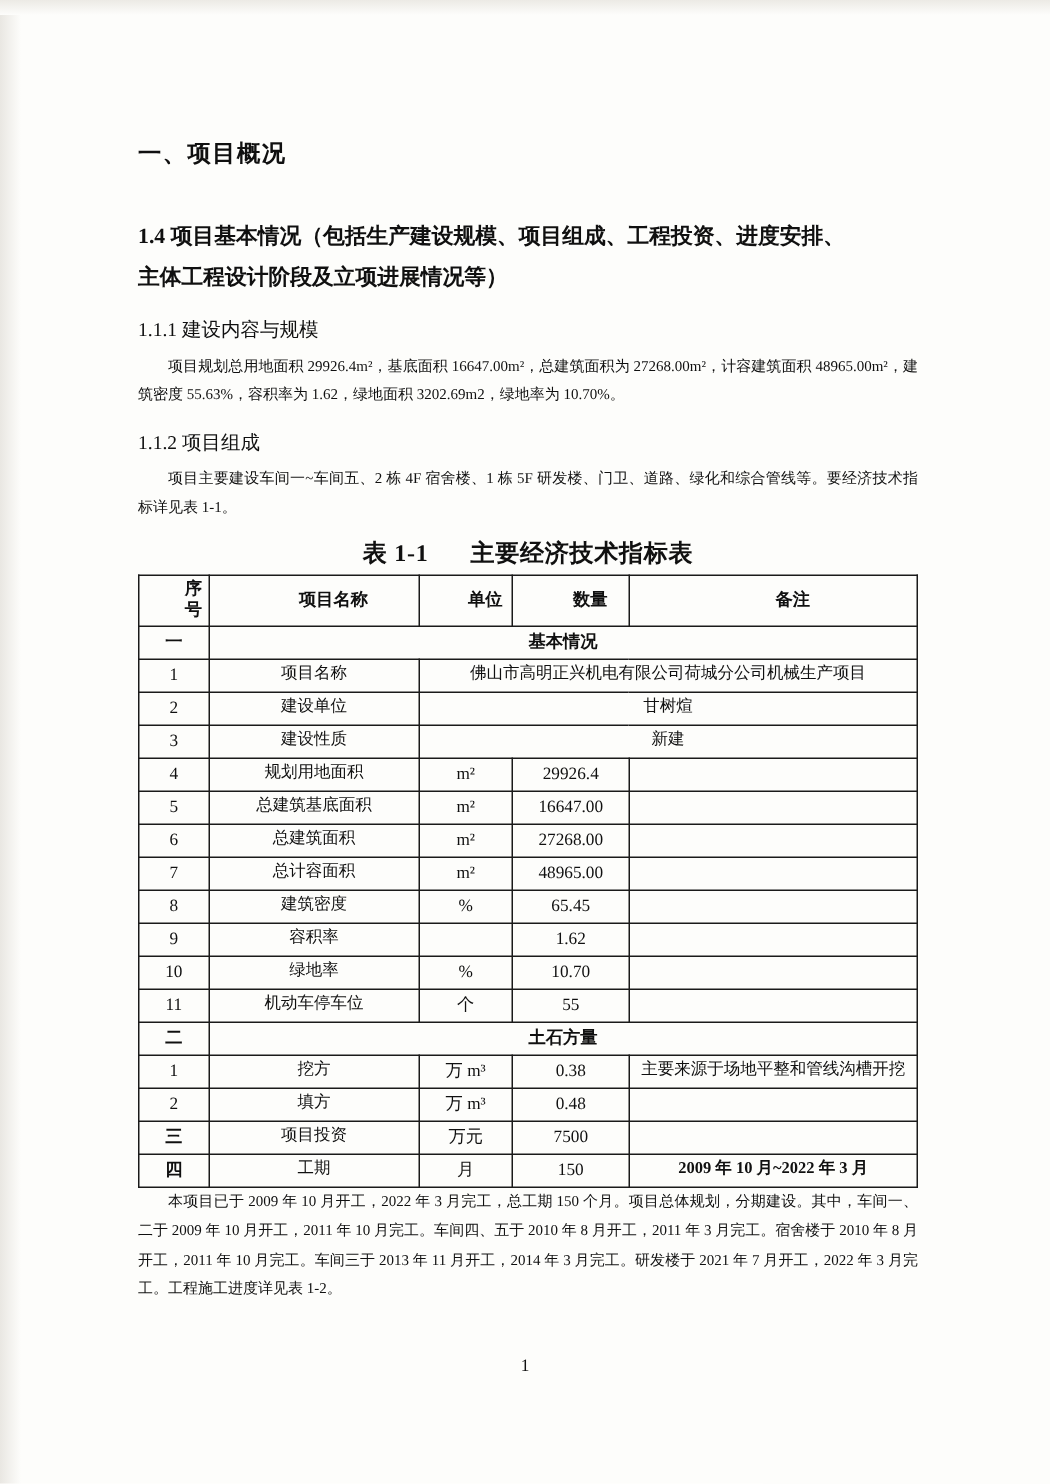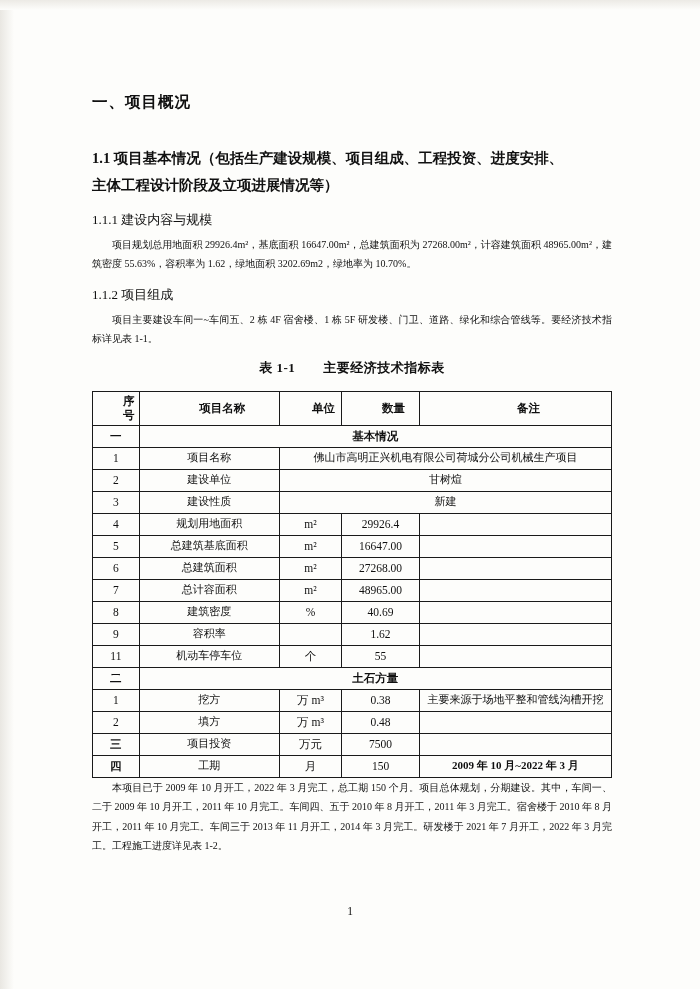--- a/index.html
+++ b/index.html
@@ -61,23 +61,23 @@
   p.body {
     font-size: 10px;
     line-height: 1.95;
     margin: 0 0 4px 0;
     text-align: justify;
     text-justify: inter-ideograph;
     text-indent: 2em;
   }
   .tbl-caption {
     text-align: center;
-    font-size: 13px;
-    font-weight: bold;
-    margin: 10px 0 14px 0;
+    font-size: 16px;
+    font-weight: bold;
+    margin: 10px 0 3px 0;
     letter-spacing: 0.5px;
   }
   .tbl-caption .gap { display: inline-block; width: 28px; }
   table.main {
     border-collapse: collapse;
     width: 100%;
     font-size: 11.5px;
     table-layout: fixed;
   }
   table.main td {
@@ -116,21 +116,21 @@
 
 <div class="page">
   <div class="scan-edge-left"></div>
   <div class="scan-edge-top"></div>
 
   <div class="content">
 
     <div class="h1">一、项目概况</div>
 
     <div class="h2">
-      <span class="ln2">1.1 项目基本情况（包括生产建设规模、项目组成、工程投资、进度安排、</span>
+      <span class="ln2">1.4 项目基本情况（包括生产建设规模、项目组成、工程投资、进度安排、</span>
       <span class="ln2">主体工程设计阶段及立项进展情况等）</span>
     </div>
 
     <div class="h3">1.1.1 建设内容与规模</div>
     <p class="body">项目规划总用地面积 29926.4m²，基底面积 16647.00m²，总建筑面积为 27268.00m²，计容建筑面积 48965.00m²，建筑密度 55.63%，容积率为 1.62，绿地面积 3202.69m2，绿地率为 10.70%。</p>
 
     <div class="h3">1.1.2 项目组成</div>
     <p class="body">项目主要建设车间一~车间五、2 栋 4F 宿舍楼、1 栋 5F 研发楼、门卫、道路、绿化和综合管线等。要经济技术指标详见表 1-1。</p>
 
     <div class="tbl-caption">
@@ -206,32 +206,39 @@
           <td class="nm">总计容面积</td>
           <td class="m2">m²</td>
           <td>48965.00</td>
           <td></td>
         </tr>
 
         <tr>
           <td>8</td>
           <td class="nm">建筑密度</td>
           <td>%</td>
-          <td>40.69</td>
+          <td>65.45</td>
           <td></td>
         </tr>
 
         <tr>
           <td>9</td>
           <td class="nm">容积率</td>
           <td></td>
           <td>1.62</td>
           <td></td>
         </tr>
 
+        <tr>
+          <td>10</td>
+          <td class="nm">绿地率</td>
+          <td>%</td>
+          <td>10.70</td>
+          <td></td>
+        </tr>
 
         <tr>
           <td>11</td>
           <td class="nm">机动车停车位</td>
           <td>个</td>
           <td>55</td>
           <td></td>
         </tr>
 
         <tr>

